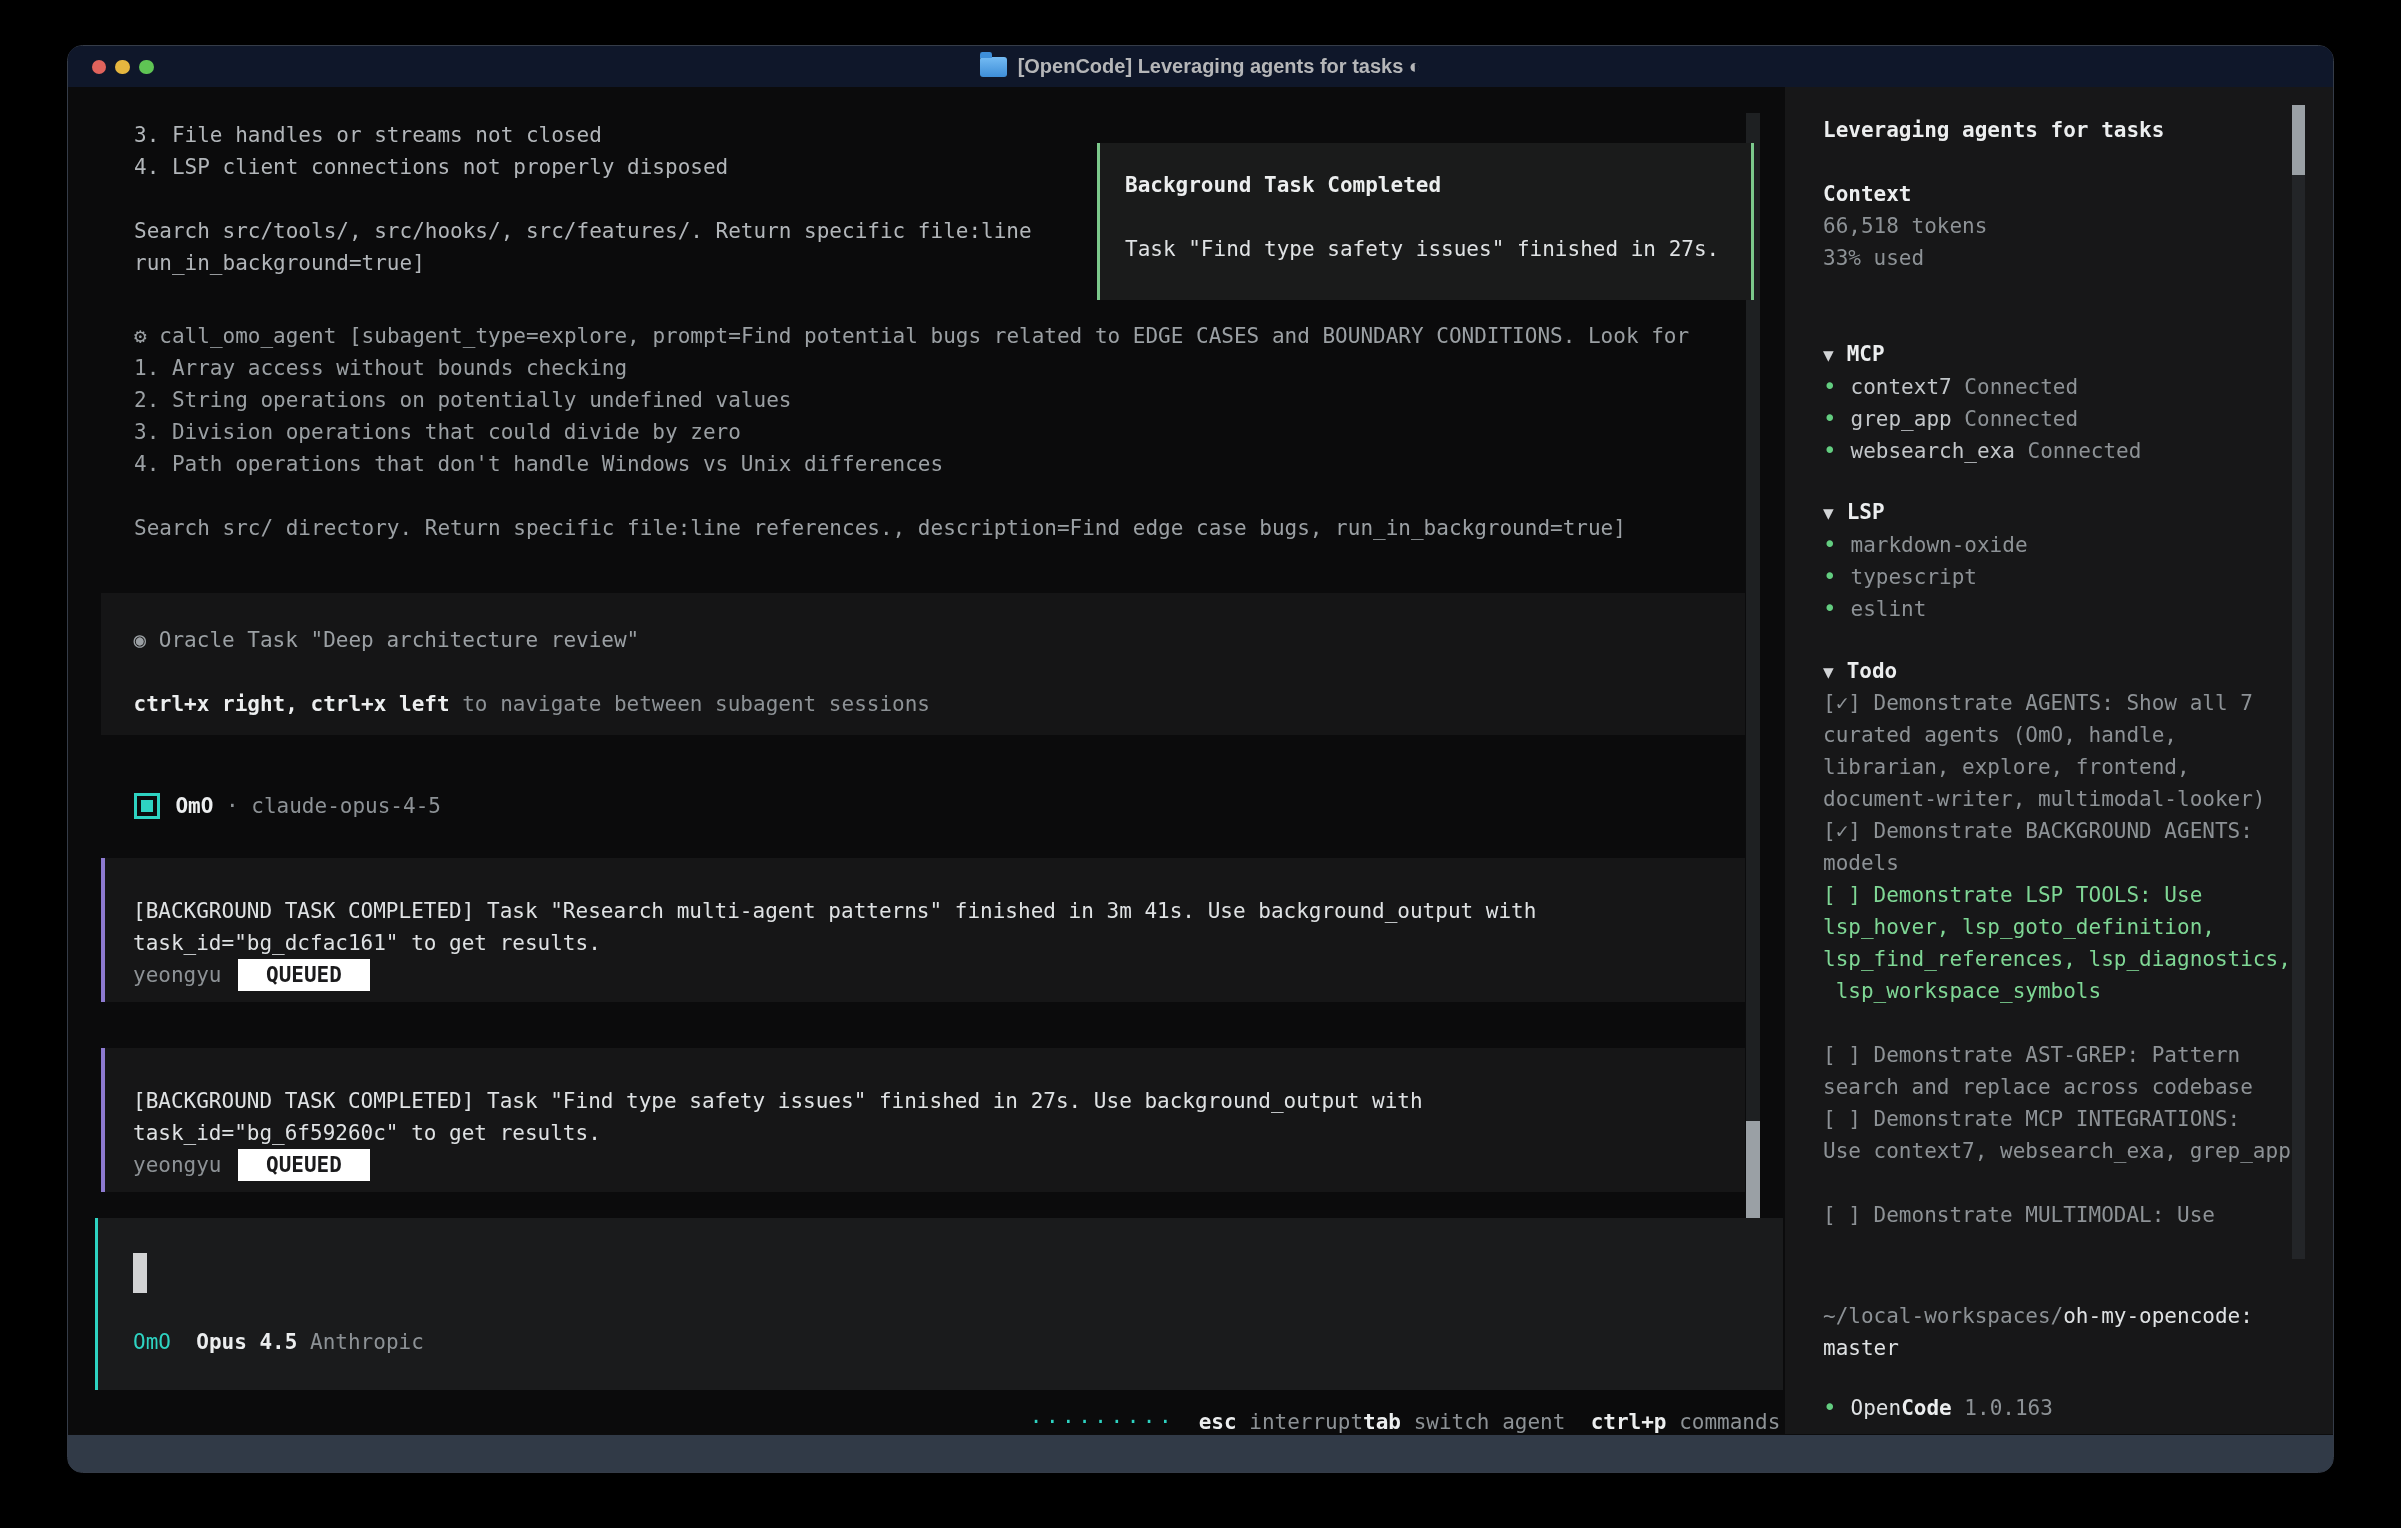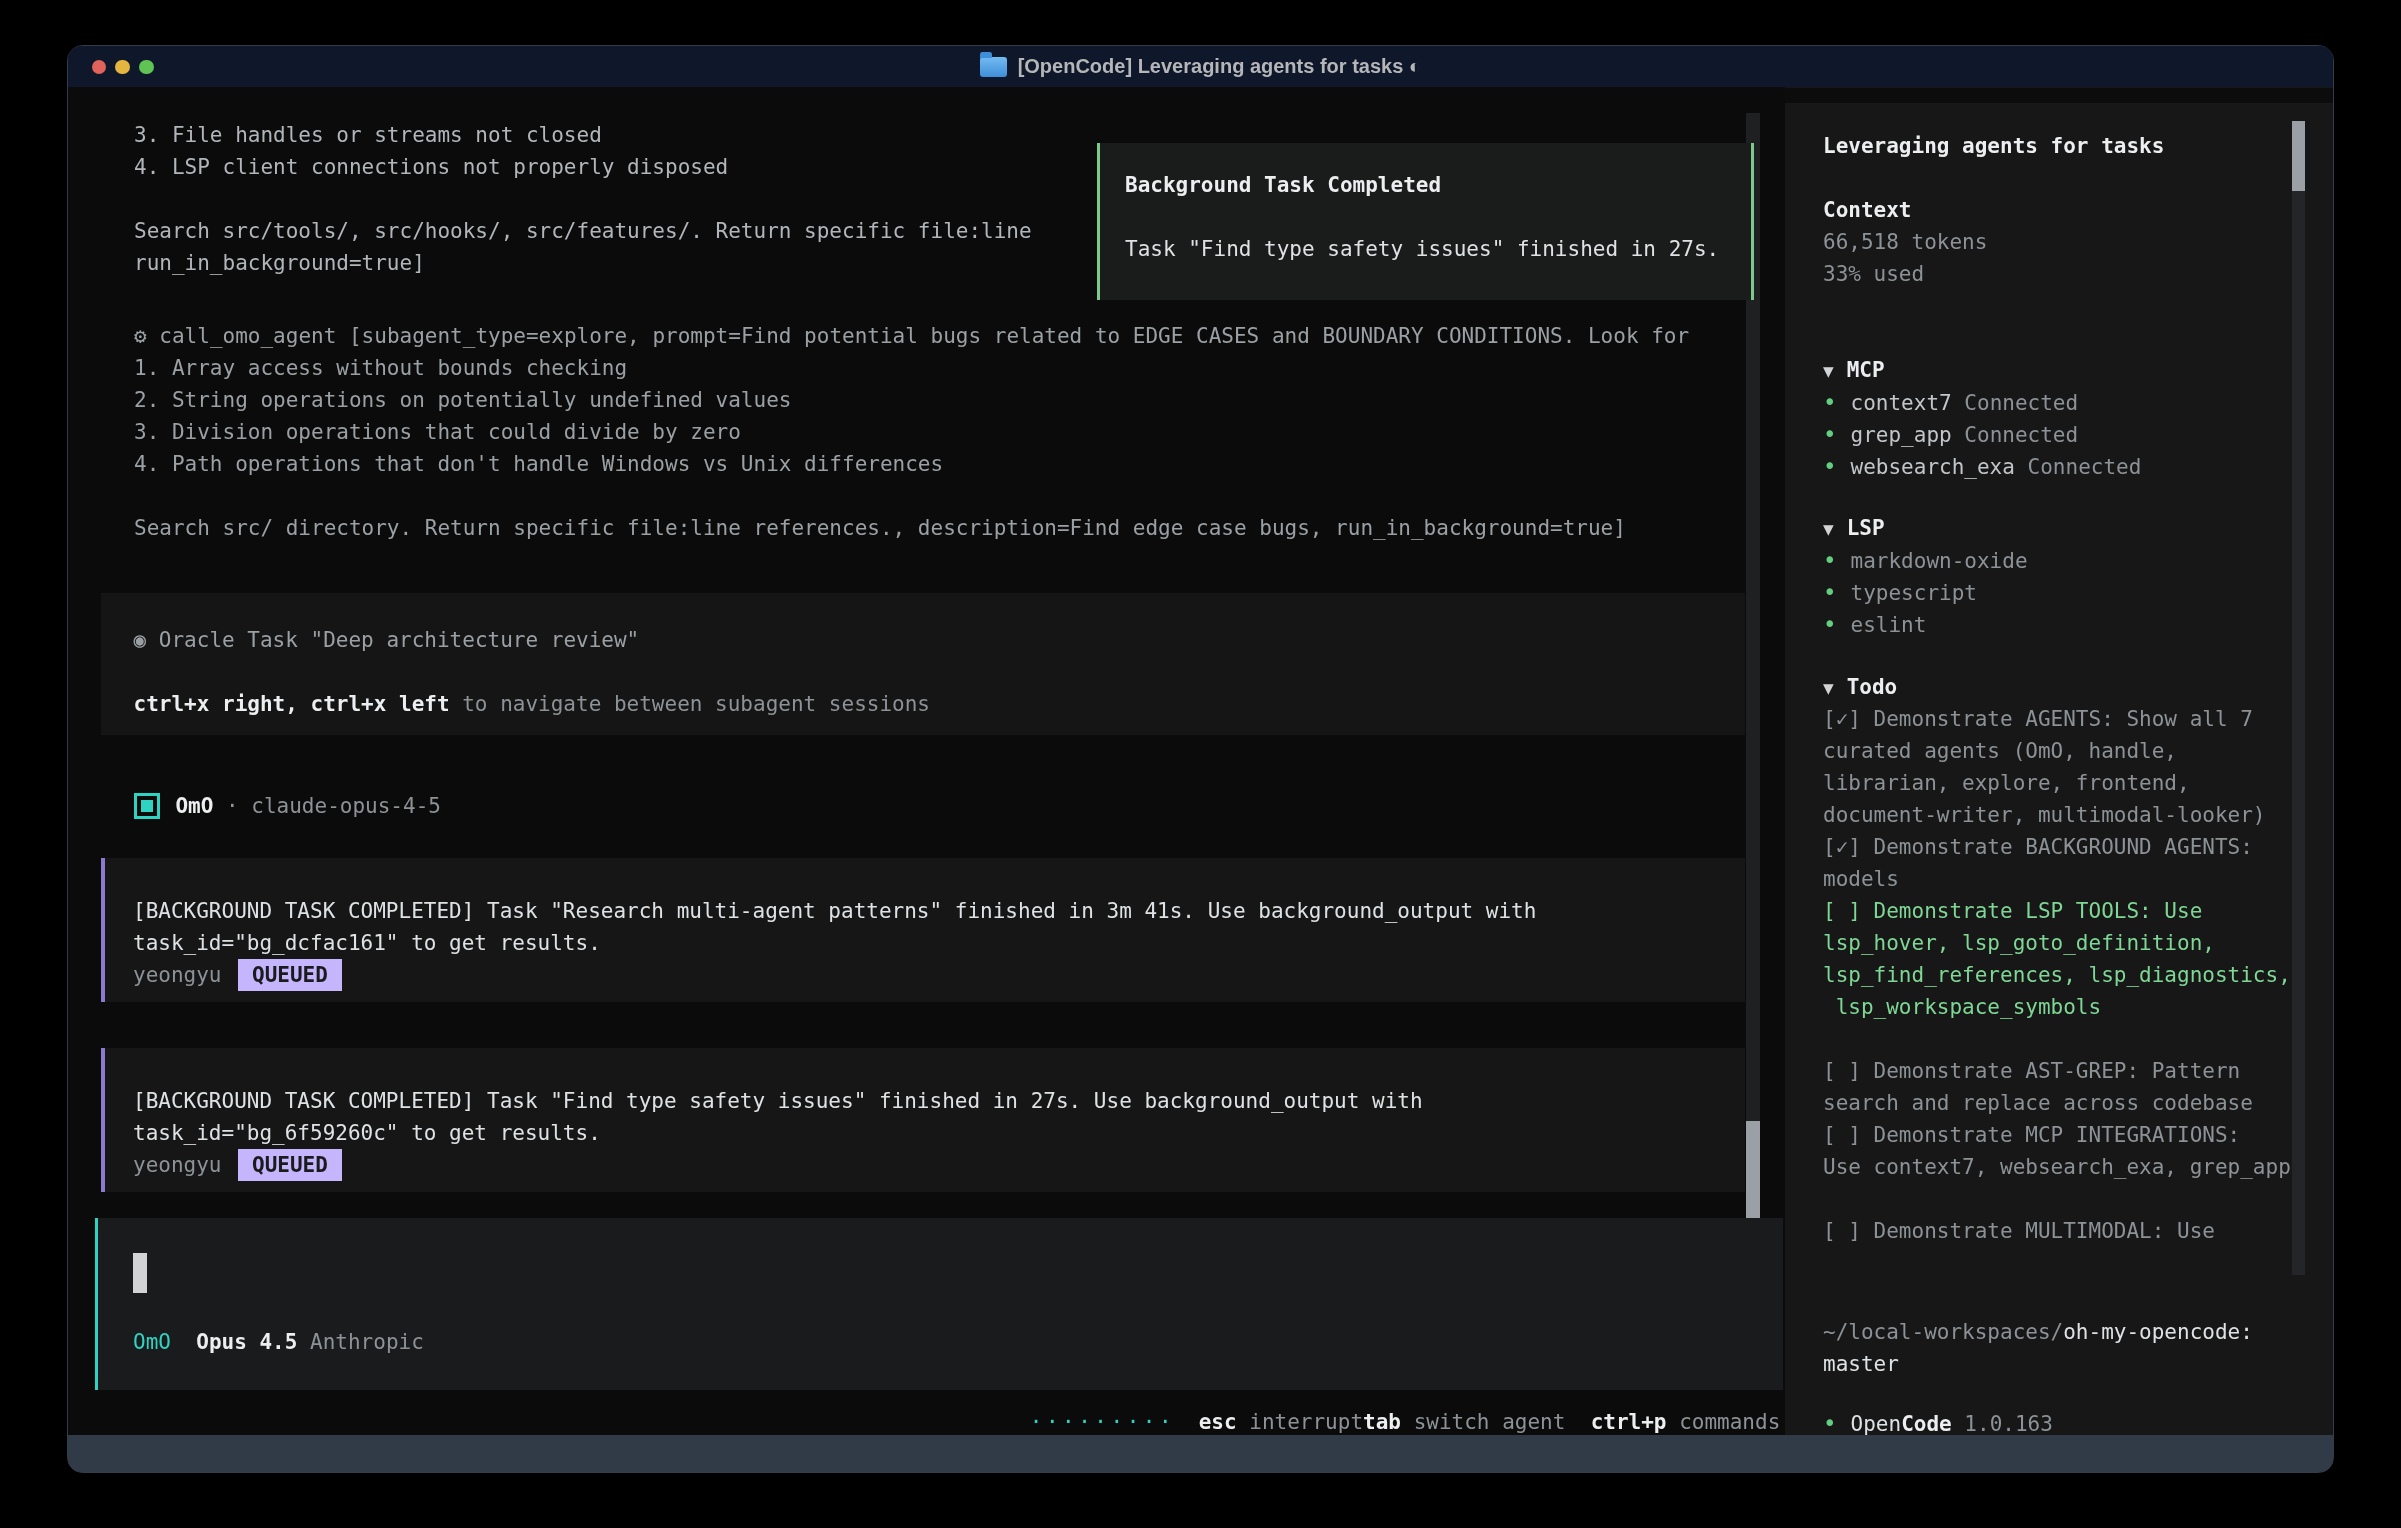--- a/index.html
+++ b/index.html
@@ -13,21 +13,21 @@
   .tl{position:absolute;top:13.6px;width:14.8px;height:14.8px;border-radius:50%;}
   .tl.red{left:23.6px;background:#e0635c;}
   .tl.yellow{left:47px;background:#e5b63f;}
   .tl.green{left:71px;background:#5fc454;}
   .titlewrap{position:absolute;left:0;right:0;top:0;height:41px;display:flex;align-items:center;justify-content:center;gap:10.6px;}
   .folder{width:27px;height:20px;background:linear-gradient(#74bbf3,#3e8ed8);border-radius:3px;position:relative;}
   .folder:before{content:"";position:absolute;top:-4.1px;left:0;width:11.8px;height:5.3px;background:#3e8ed8;border-radius:2.4px 2.4px 0 0;}
   .wintitle{font:700 20px "Liberation Sans","DejaVu Sans",sans-serif;color:#b5b6b8;}
   
   .main{position:absolute;left:0;top:41px;width:1717px;height:1347px;background:#0b0b0c;overflow:hidden;}
-  .sidebar{position:absolute;left:1717px;top:57px;width:548px;height:1347px;background:#171718;overflow:hidden;}
+  .sidebar{position:absolute;left:1717px;top:41px;width:548px;height:1347px;background:#171718;overflow:hidden;}
   .bottomstrip{position:absolute;left:0;bottom:0;width:100%;height:37px;background:#313a47;border-radius:0 0 13px 13px;}
   
   .tline{height:32px;line-height:32px;white-space:pre;font-size:21px;}
   .c-bright{color:#dfe2e4;}
   .c-scroll{color:#b2b6ba;}
   .c-dim{color:#9ba0a4;}
   .c-dim2{color:#8d9296;}
   .c-white{color:#eceeef;font-weight:700;}
   .c-green{color:#7fd795;}
   .c-teal{color:#2ed3c2;}
@@ -38,21 +38,21 @@
                 padding:26px 0 0 25px;z-index:5;}
   .toolblock{position:absolute;left:66px;top:233px;width:1631px;}
   .panel{position:absolute;left:33px;width:1644px;background:#151516;box-sizing:border-box;}
   .oracle{top:506px;height:142px;padding:31px 0 0 32.5px;}
   .agentrow{position:absolute;left:66px;top:703px;height:32px;display:flex;align-items:center;}
   .agenticon{width:20px;height:20px;border:3.5px solid #2ed3c2;margin-right:15.4px;position:relative;}
   .agenticon div{position:absolute;left:4.1px;top:4.1px;width:11.8px;height:11.8px;background:#2ed3c2;}
   .taskmsg{border-left:4.1px solid #8d7ad0;background:#161617;padding:37px 0 0 28px;height:144px;}
   .task1{top:771px;}
   .task2{top:961px;}
-  .badge{display:inline-block;background:#c4b5fd;color:#1b1b1d;font-weight:700;padding:0 14px;margin-left:16.5px;}
+  .badge{display:inline-block;background:#ffffff;color:#1b1b1d;font-weight:700;padding:0 28px;margin-left:16.5px;}
   .inputbox{position:absolute;left:27px;top:1131px;width:1688px;height:172px;background:#1a1b1c;
             border-left:3.5px solid #2ed3c2;box-sizing:border-box;}
   .cursor{position:absolute;left:35px;top:35px;width:14px;height:40px;background:#d2d3d4;}
   .inputmeta{position:absolute;left:35px;top:108px;height:32px;line-height:32px;font-size:21px;white-space:pre;}
   .statusrow{position:absolute;left:60px;right:4.7px;top:1319px;height:32px;line-height:32px;font-size:21px;
              display:flex;justify-content:flex-end;white-space:pre;}
   .spinner{color:#2ed3c2;letter-spacing:3.5px;margin-right:23.6px;}
   
   .mscroll-track{position:absolute;left:1678px;top:26px;width:13.6px;height:1093px;background:#1e2022;}
   .mscroll-thumb{position:absolute;left:1678px;top:1034px;width:13.6px;height:118px;background:#9aa0a5;}

